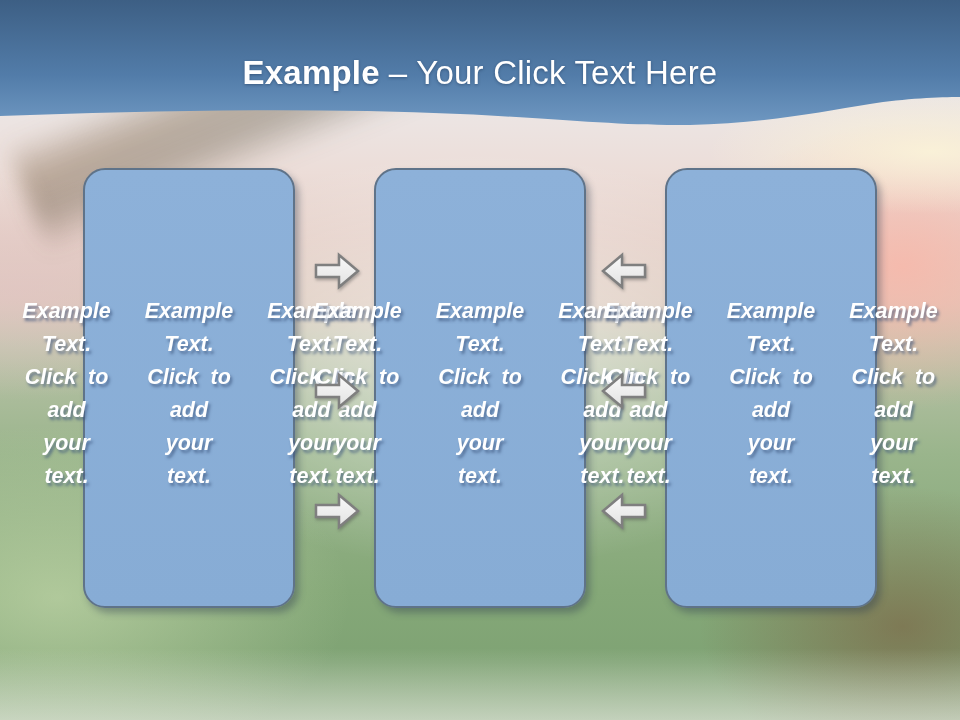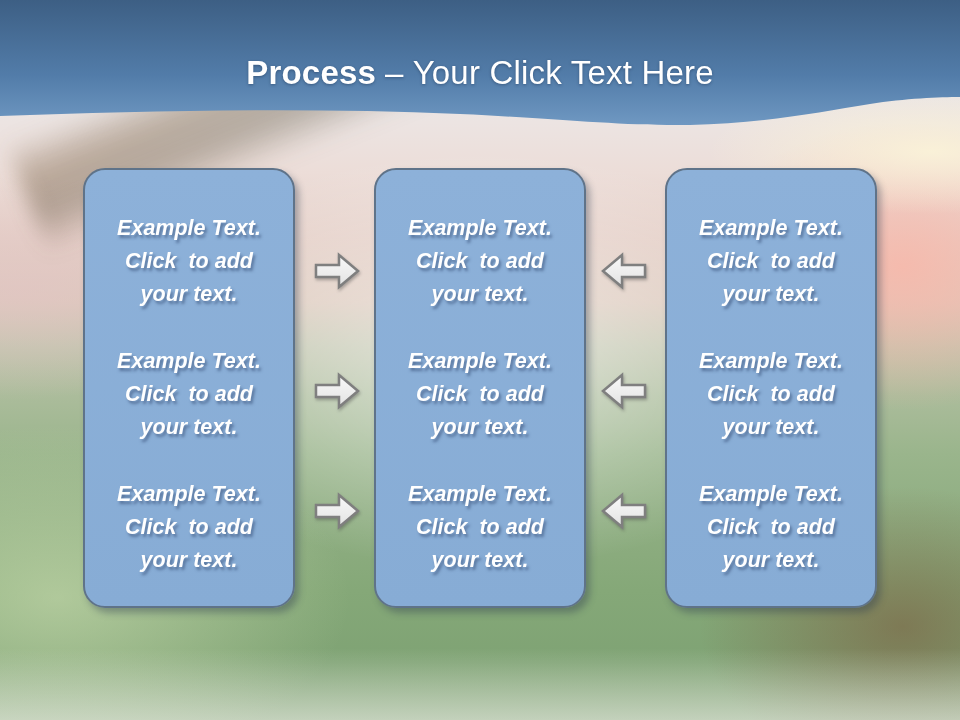--- a/index.html
+++ b/index.html
@@ -47,21 +47,21 @@
   }
   .title-bold{font-weight:bold;}
   .title-sep{margin:0 9px;}
   
   .pbox{
     position:absolute;top:168px;width:212px;height:440px;
     box-sizing:border-box;border:2.5px solid var(--box-border,#5f7389);
     border-radius:22px;
     background:linear-gradient(180deg,var(--box-fill,#8db1d9),#87acd5);
     box-shadow:4px 5px 7px rgba(45,58,80,.38);
-    display:flex;flex-direction:column;justify-content:center;
+    display:flex;flex-direction:row;justify-content:center;align-items:center;
     gap:34px;padding-top:12px;
   }
   .pbox.c1{left:83px;} .pbox.c2{left:374px;} .pbox.c3{left:665px;}
   .pbox p{
     margin:0;font-size:21.5px;line-height:33px;
     font-style:italic;font-weight:bold;color:var(--box-text,#ffffff);
     white-space:pre-wrap;text-align:center;
     text-shadow:2px 2.5px 3px rgba(60,85,125,.65);
   }
   
@@ -102,21 +102,21 @@
         <stop offset="1" style="stop-color:var(--header-bottom,#6f98c2)"></stop>
       </linearGradient>
     </defs>
   </svg>
 
   <svg class="header-wave" viewBox="0 0 960 140" preserveAspectRatio="none">
     <path d="M0,116 C140,111 300,107 460,114 C560,118.5 620,126 690,125 C760,124 820,112 870,104 C905,98.5 940,97 960,97 L960,0 L0,0 Z" fill="url(#headerGrad)"></path>
   </svg>
 
   <h1 class="slide-title">
-    <span class="title-bold">Process</span><span class="title-sep">–</span><span class="title-rest">Your Click Text Here</span>
+    <span class="title-bold">Example</span><span class="title-sep">–</span><span class="title-rest">Your Click Text Here</span>
   </h1>
 
   <div class="pbox c1">
     <p>Example Text.
 Click  to add
 your text.</p>
     <p>Example Text.
 Click  to add
 your text.</p>
     <p>Example Text.

